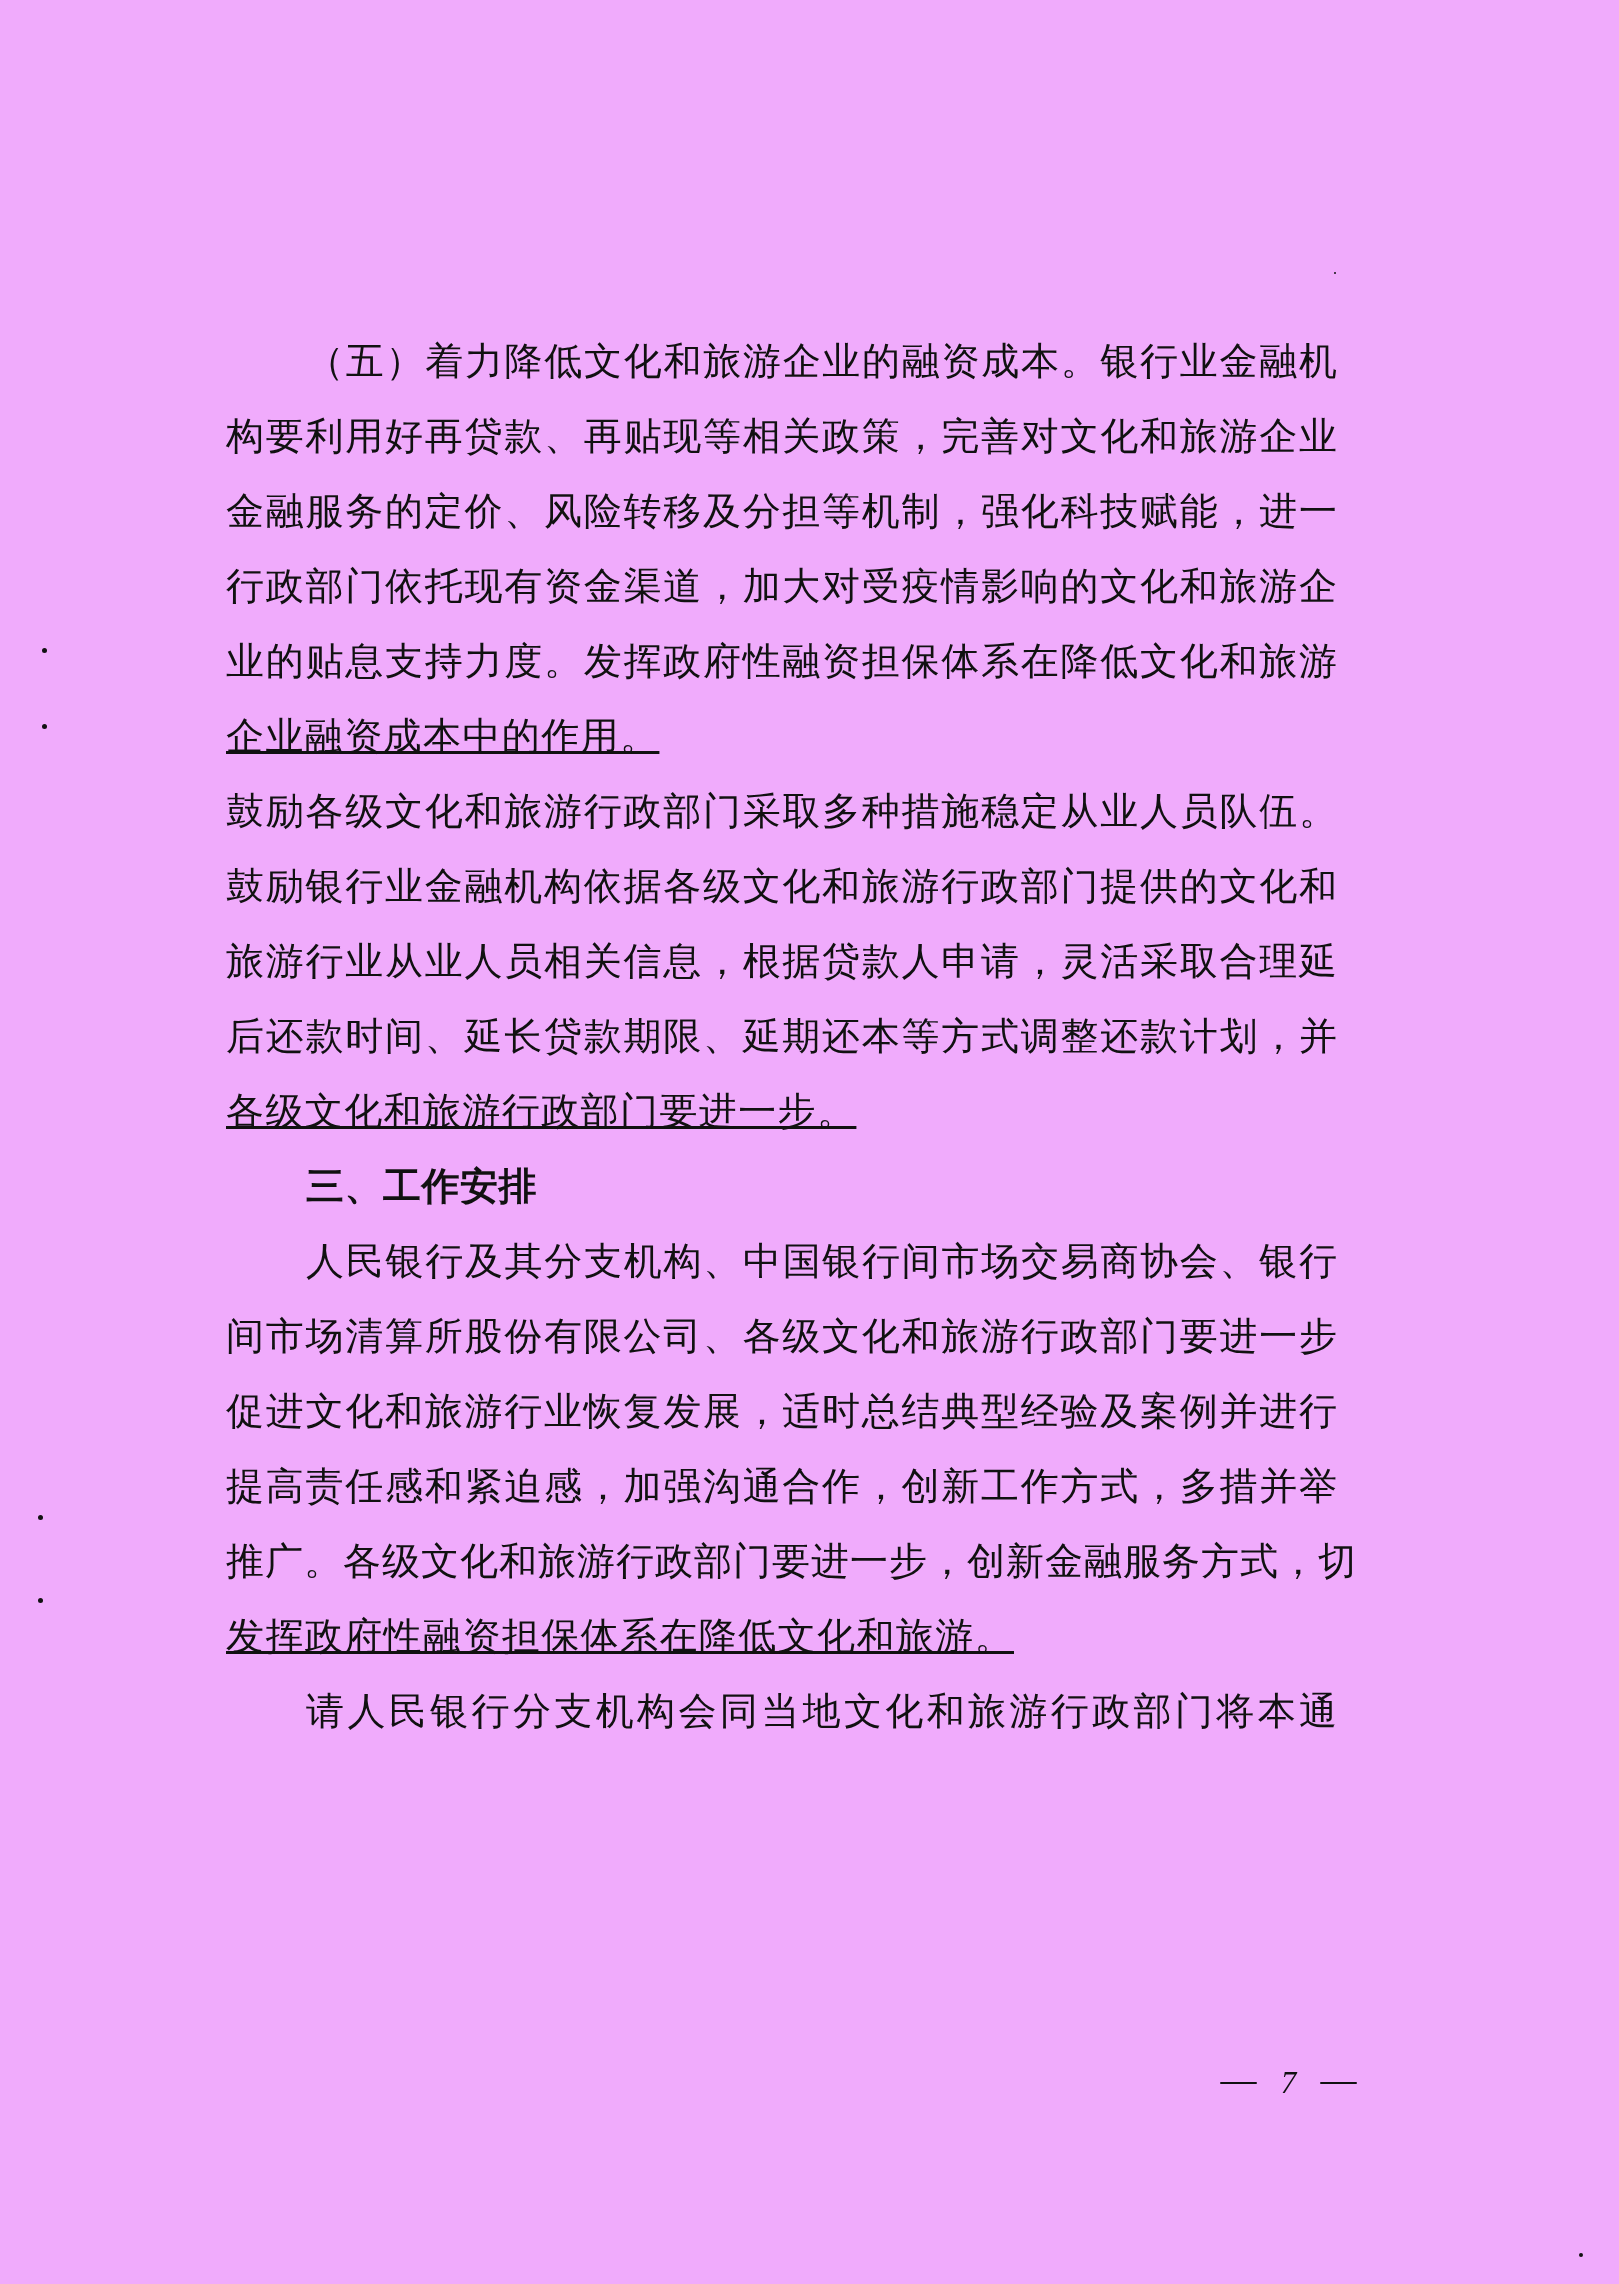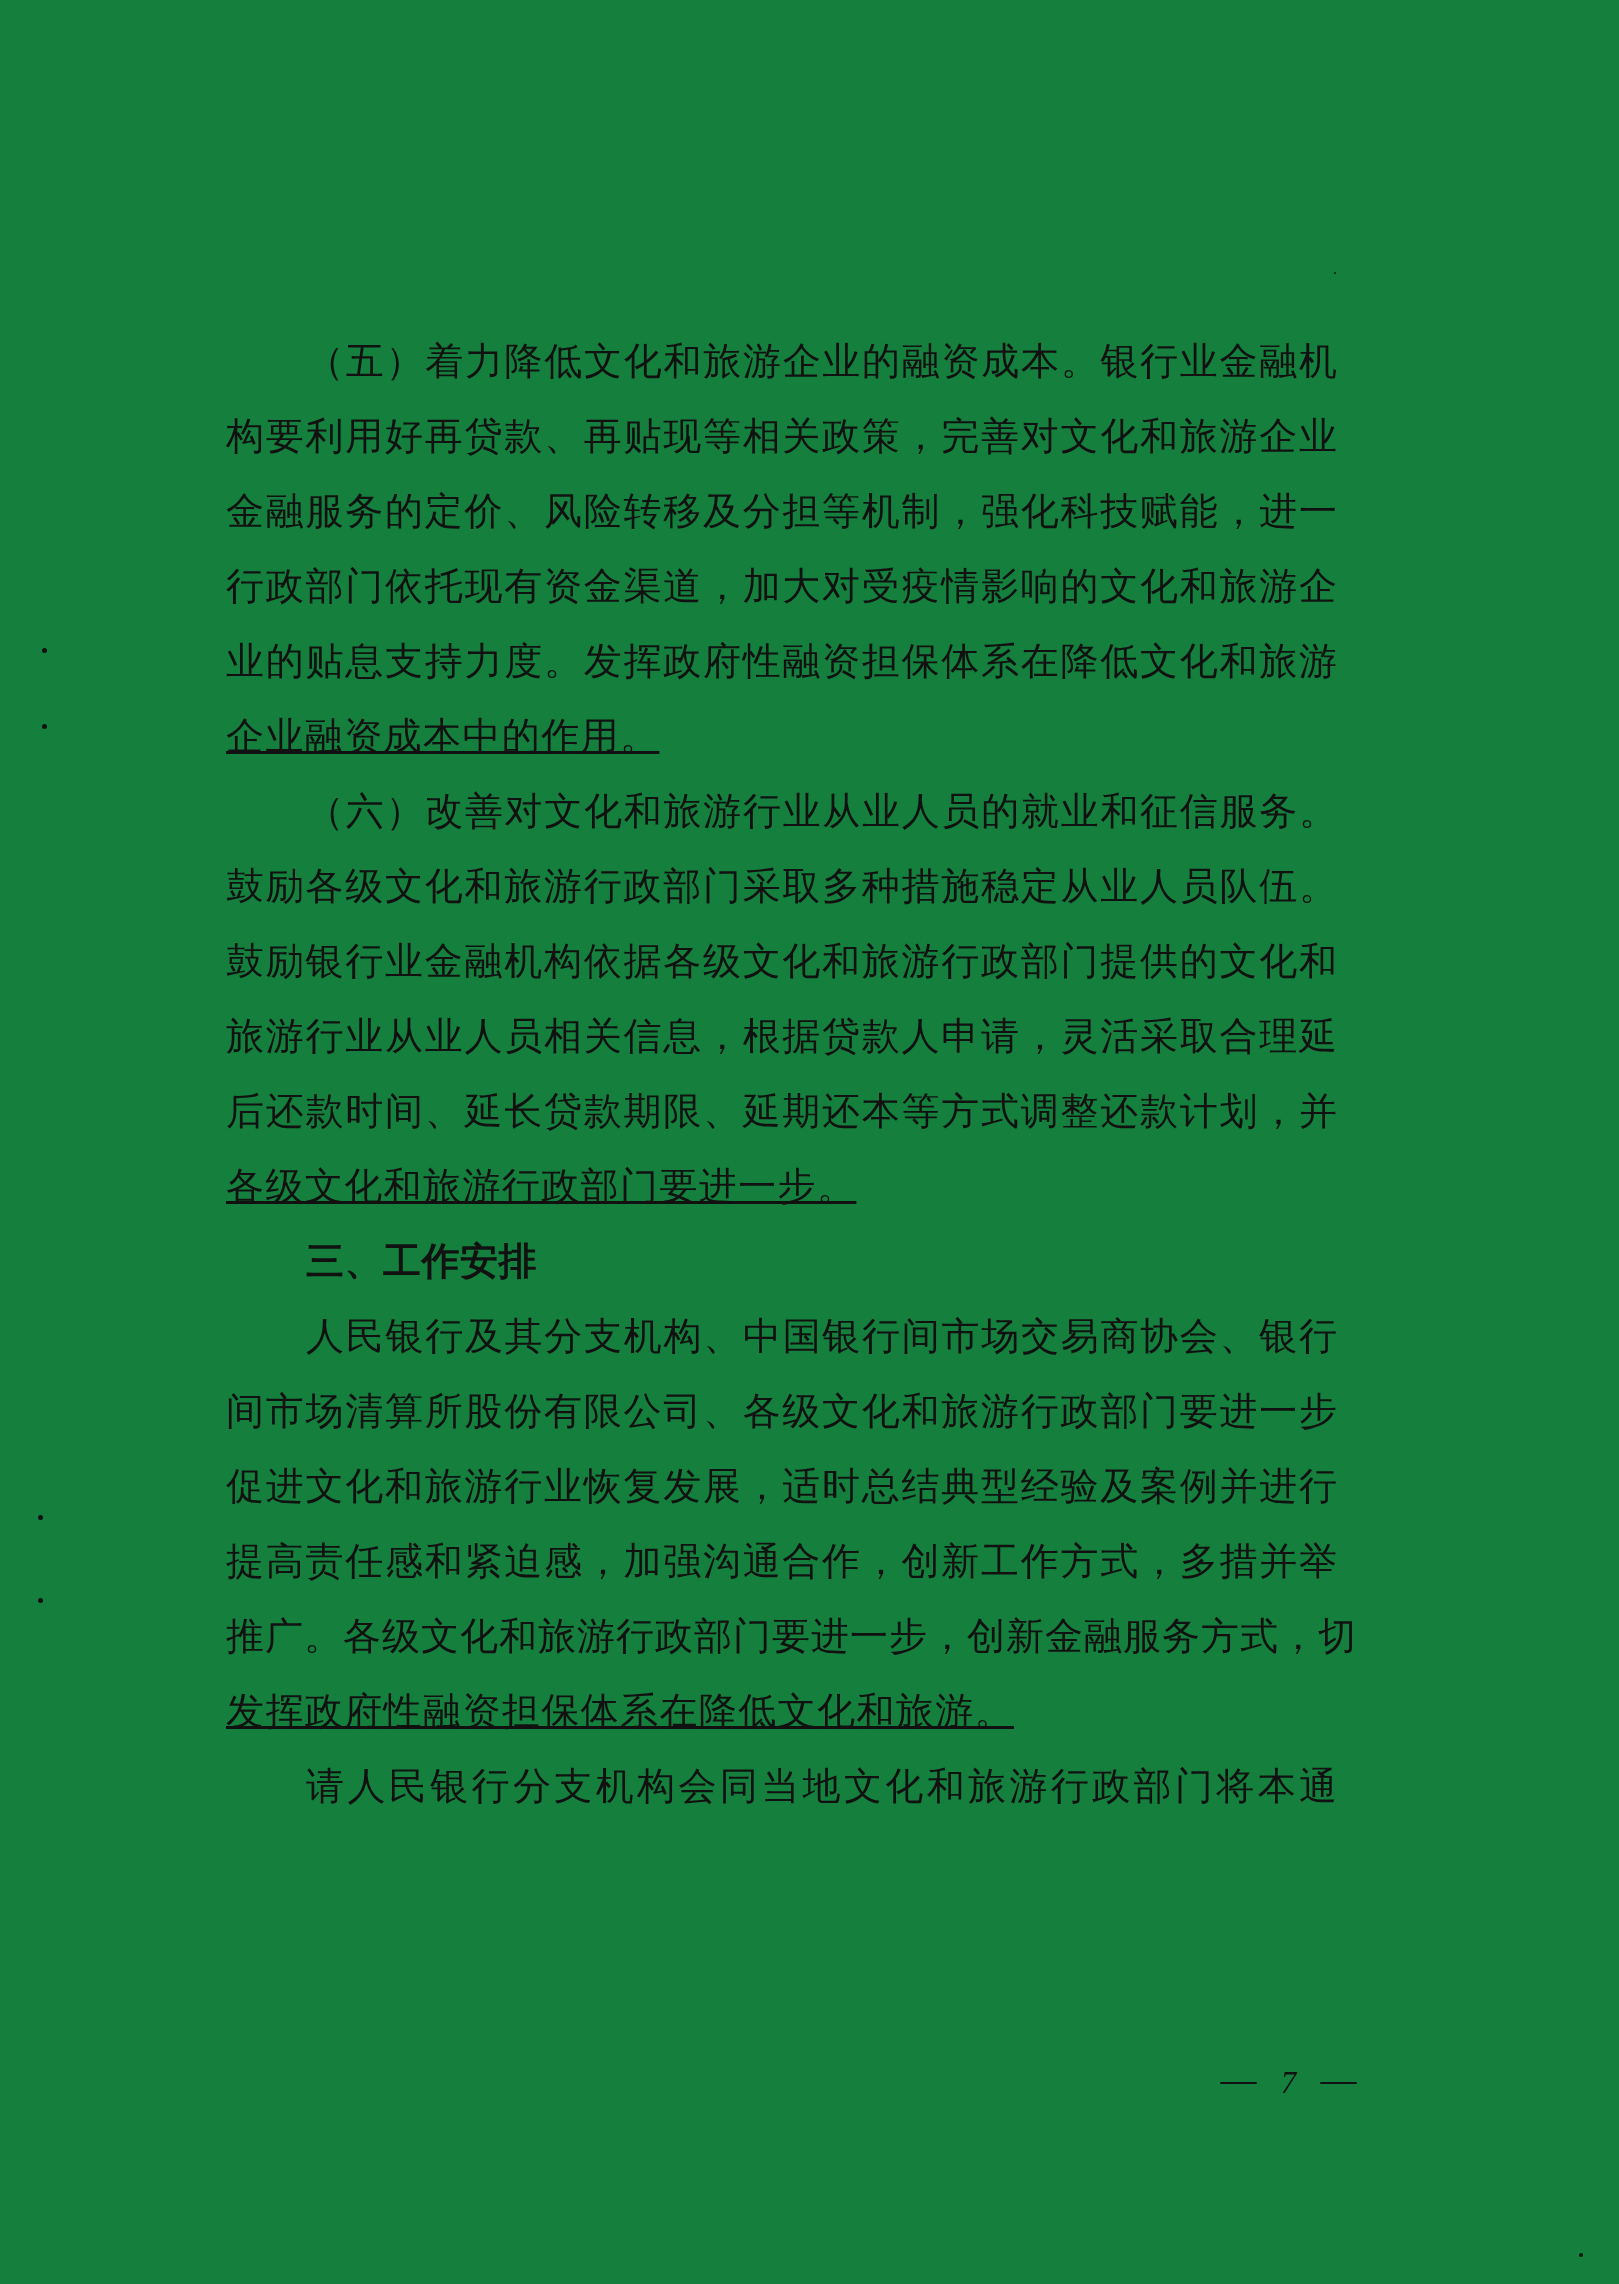--- a/index.html
+++ b/index.html
@@ -13,21 +13,21 @@
     position: relative;
     overflow: hidden;
     font-family: "DejaVu Serif", "Liberation Serif", serif;
     color: #111111;
   }
   .page {
     position: absolute;
     left: 0; top: 0;
     width: 1620px;
     height: 2284px;
-    background: #15803d;
+    background: #f0abfc;
   }
   .body-text {
     position: absolute;
     left: 226px;
     top: 324px;
     width: 1112px;
   }
   .line {
     height: 75px;
     line-height: 75px;
@@ -84,21 +84,20 @@
 <div class="page">
 
   <div class="body-text">
     <div class="line indent">（五）着力降低文化和旅游企业的融资成本。银行业金融机</div>
     <div class="line">构要利用好再贷款、再贴现等相关政策，完善对文化和旅游企业</div>
     <div class="line">金融服务的定价、风险转移及分担等机制，强化科技赋能，进一</div>
     <div class="line">行政部门依托现有资金渠道，加大对受疫情影响的文化和旅游企</div>
     <div class="line">业的贴息支持力度。发挥政府性融资担保体系在降低文化和旅游</div>
     <div class="line last">企业融资成本中的作用。</div>
 
-    <div class="line indent">（六）改善对文化和旅游行业从业人员的就业和征信服务。</div>
     <div class="line">鼓励各级文化和旅游行政部门采取多种措施稳定从业人员队伍。</div>
     <div class="line">鼓励银行业金融机构依据各级文化和旅游行政部门提供的文化和</div>
     <div class="line">旅游行业从业人员相关信息，根据贷款人申请，灵活采取合理延</div>
     <div class="line">后还款时间、延长贷款期限、延期还本等方式调整还款计划，并</div>
     <div class="line last">各级文化和旅游行政部门要进一步。</div>
 
     <div class="line indent heading">三、工作安排</div>
 
     <div class="line indent">人民银行及其分支机构、中国银行间市场交易商协会、银行</div>
     <div class="line">间市场清算所股份有限公司、各级文化和旅游行政部门要进一步</div>

